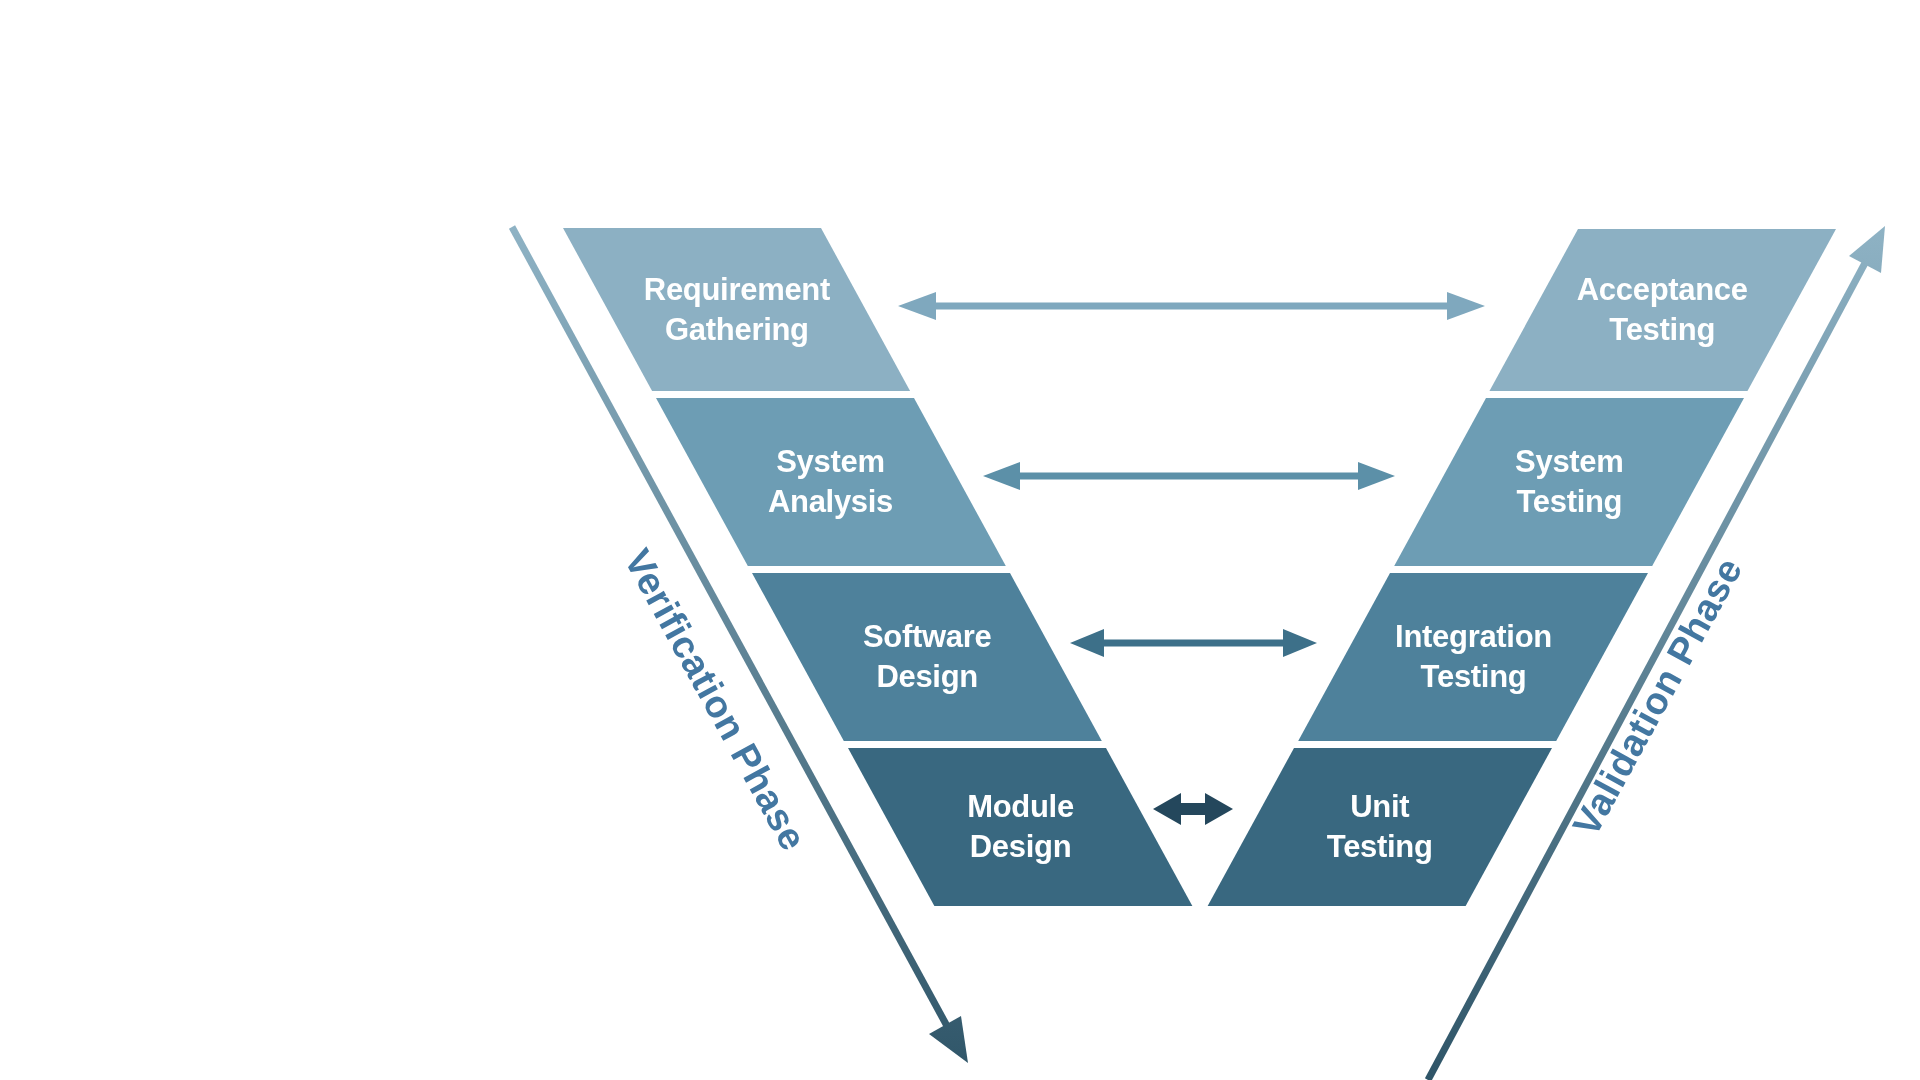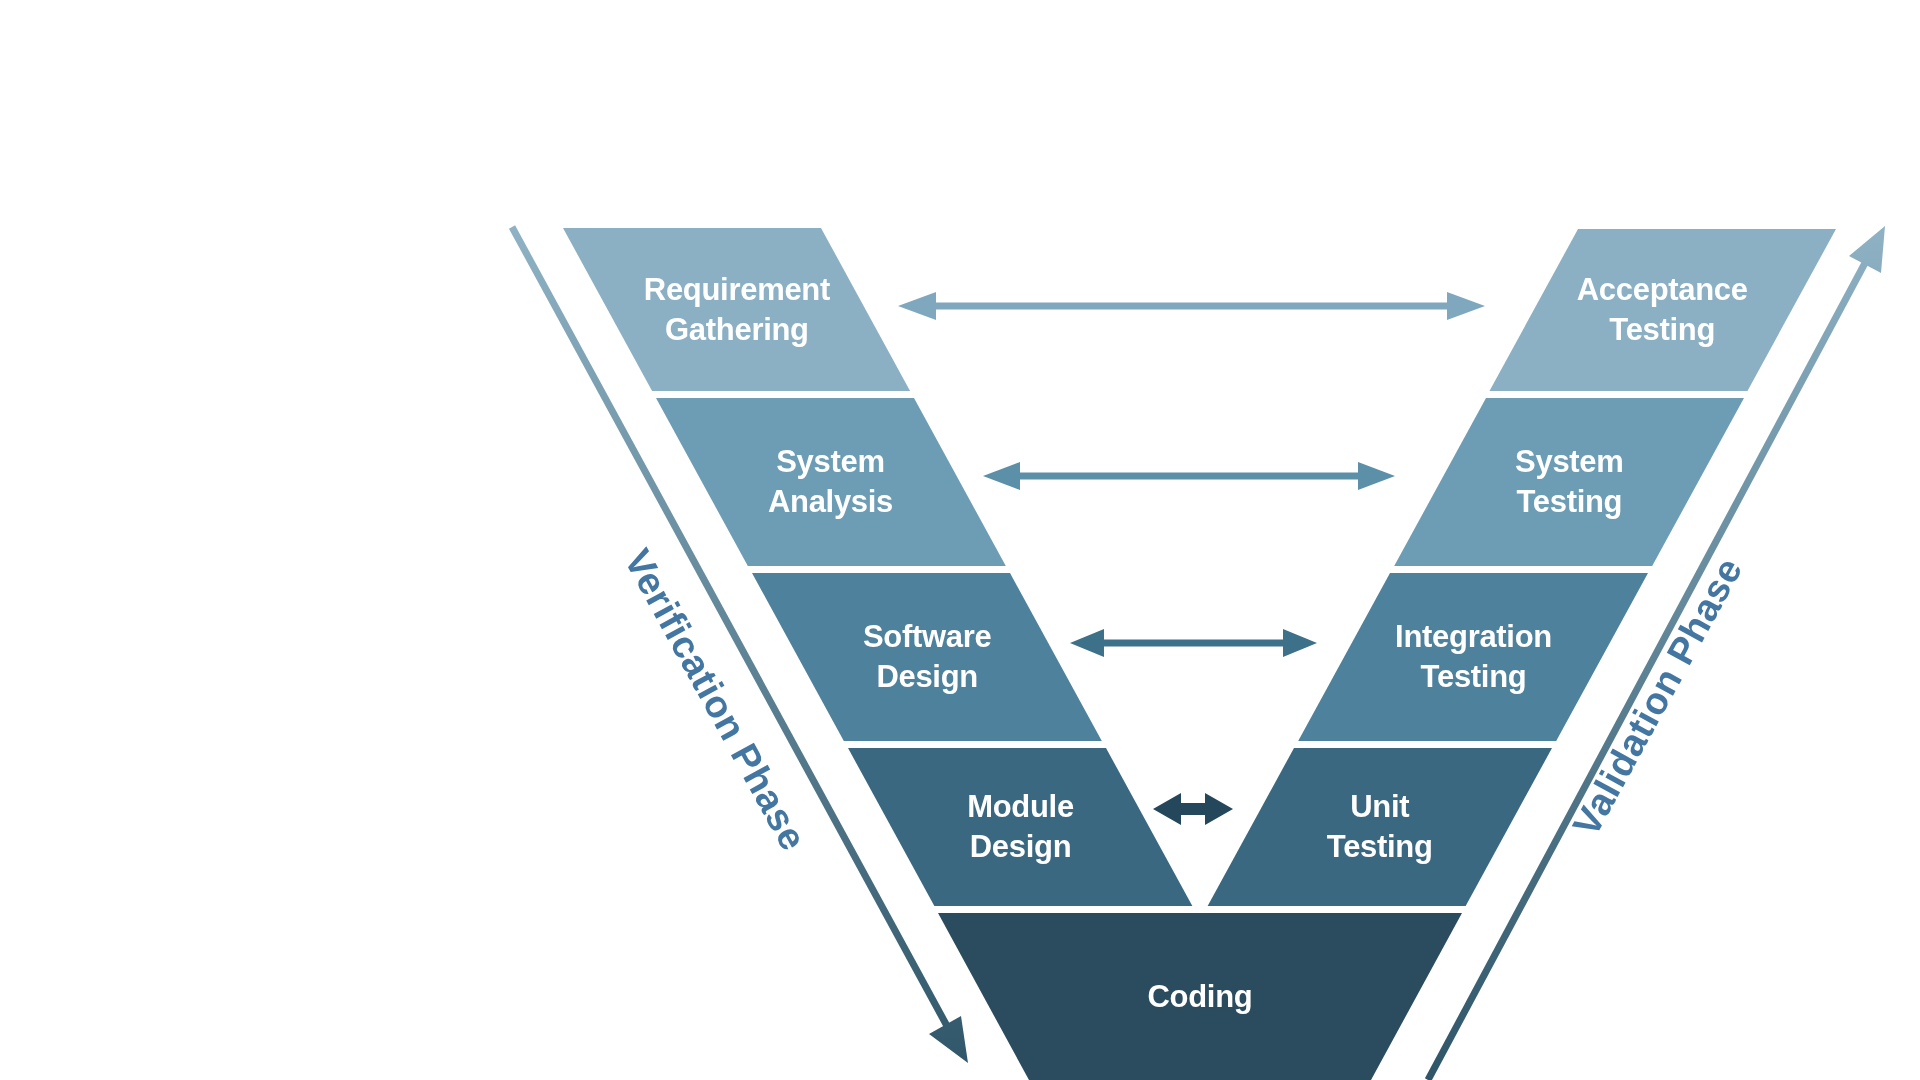--- a/index.html
+++ b/index.html
@@ -111,20 +111,17 @@
   </div>
   <div class="block skew-r c3" style="left:1390px;top:573px;height:168px">
     <span class="lbl">Integration
 Testing</span>
   </div>
   <div class="block skew-r c4" style="left:1294px;top:748px;height:158px">
     <span class="lbl">Unit
 Testing</span>
   </div>
 
-  <div class="coding">
-    <span class="lbl">Coding</span>
-  </div>
 
   <div class="phase phase-left">Verification Phase</div>
   <div class="phase phase-right">Validation Phase</div>
 
 </div>
 
 </body></html>

